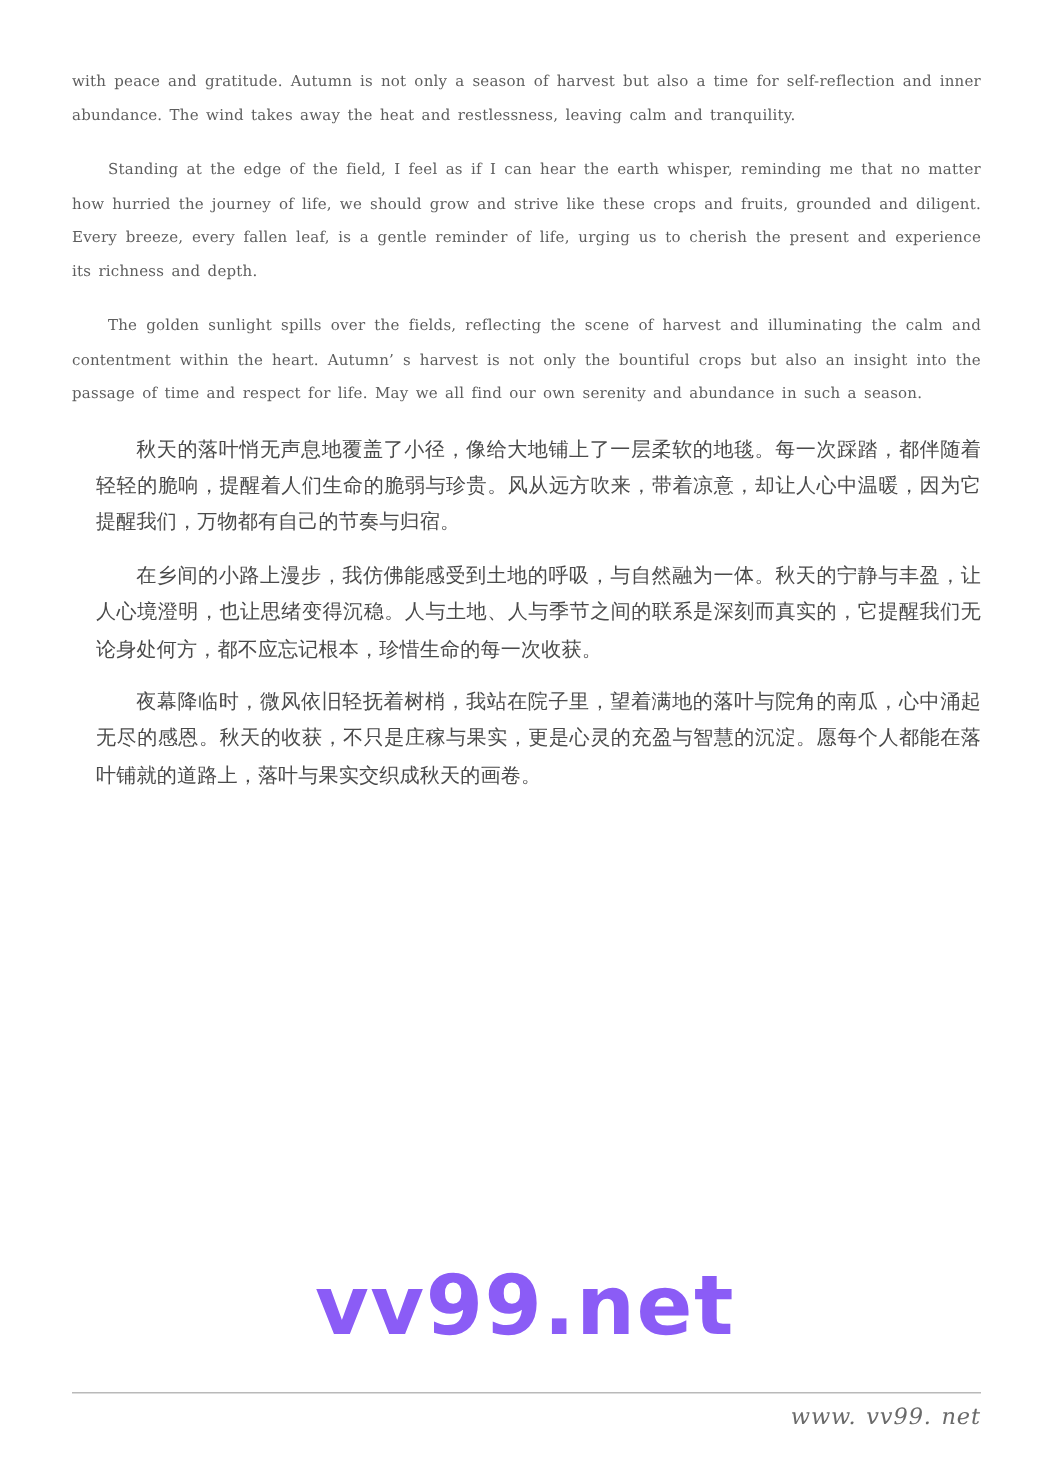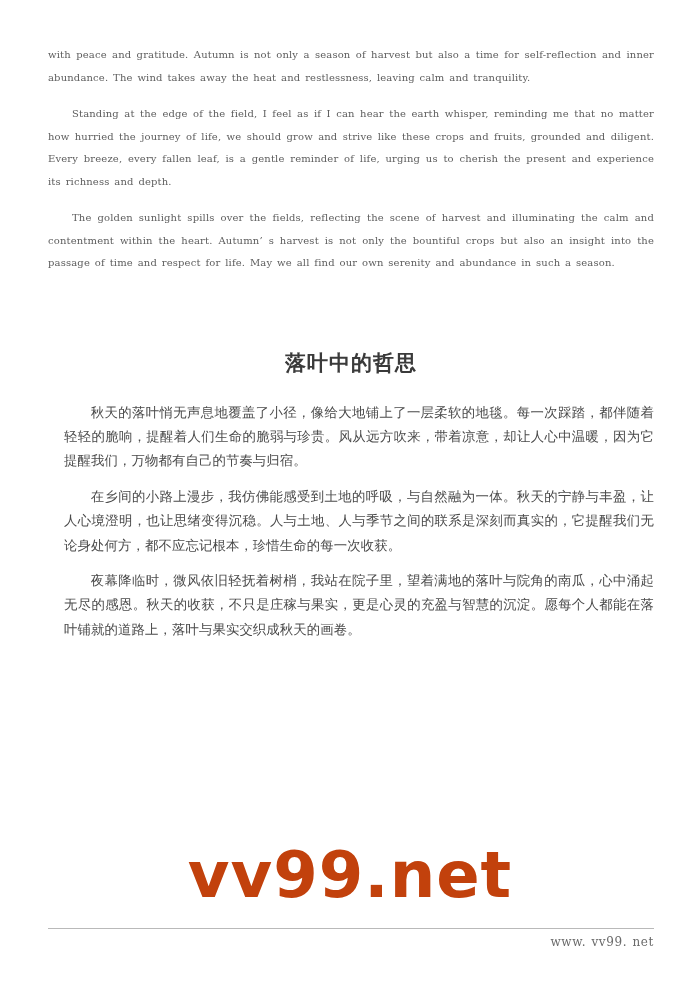--- a/index.html
+++ b/index.html
@@ -19,23 +19,23 @@
 
   
   .watermark {
     position: absolute;
     left: 0;
     right: 0;
     top: 843px;
     text-align: center;
     font-family: "DejaVu Sans", "Liberation Sans", sans-serif;
     font-weight: bold;
-    font-size: 64px;
+    font-size: 55px;
     letter-spacing: 1px;
-    color: #c2410c;
+    color: #8b5cf6;
     user-select: none;
     pointer-events: none;
     line-height: 1;
     z-index: 0;
   }
 
   
   .content {
     position: absolute;
     left: 48px;
@@ -108,44 +108,42 @@
   }
   .footer-rule {
     width: 100%;
     height: 1px;
     background: #b9b9b9;
     margin: 0 0 6px 0;
   }
   .footer-text {
     text-align: right;
     font-family: "DejaVu Serif", "Liberation Serif", serif;
-    font-size: 12px;
+    font-style: italic;
+    font-size: 15px;
     color: #6a6a6a;
     letter-spacing: 0.6px;
     word-spacing: 1px;
   }
 </style>
 </head>
 <body>
 
 <div class="page">
 
   <div class="watermark">vv99.net</div>
 
   <div class="content">
 
     <p class="en">with peace and gratitude. Autumn is not only a season of harvest but also a time for self-reflection and inner abundance. The wind takes away the heat and restlessness, leaving calm and tranquility.</p>
 
     <p class="en indent">Standing at the edge of the field, I feel as if I can hear the earth whisper, reminding me that no matter how hurried the journey of life, we should grow and strive like these crops and fruits, grounded and diligent. Every breeze, every fallen leaf, is a gentle reminder of life, urging us to cherish the present and experience its richness and depth.</p>
 
     <p class="en indent">The golden sunlight spills over the fields, reflecting the scene of harvest and illuminating the calm and contentment within the heart. Autumn’ s harvest is not only the bountiful crops but also an insight into the passage of time and respect for life. May we all find our own serenity and abundance in such a season.</p>
 
-    <div class="title-block">
-      <h1 class="cn-title">落叶中的哲思</h1>
-    </div>
 
     <p class="cn">秋天的落叶悄无声息地覆盖了小径，像给大地铺上了一层柔软的地毯。每一次踩踏，都伴随着轻轻的脆响，提醒着人们生命的脆弱与珍贵。风从远方吹来，带着凉意，却让人心中温暖，因为它提醒我们，万物都有自己的节奏与归宿。</p>
 
 
 
     <p class="cn">在乡间的小路上漫步，我仿佛能感受到土地的呼吸，与自然融为一体。秋天的宁静与丰盈，让人心境澄明，也让思绪变得沉稳。人与土地、人与季节之间的联系是深刻而真实的，它提醒我们无论身处何方，都不应忘记根本，珍惜生命的每一次收获。</p>
 
     <p class="cn">夜幕降临时，微风依旧轻抚着树梢，我站在院子里，望着满地的落叶与院角的南瓜，心中涌起无尽的感恩。秋天的收获，不只是庄稼与果实，更是心灵的充盈与智慧的沉淀。愿每个人都能在落叶铺就的道路上，落叶与果实交织成秋天的画卷。</p>
 
   </div>

